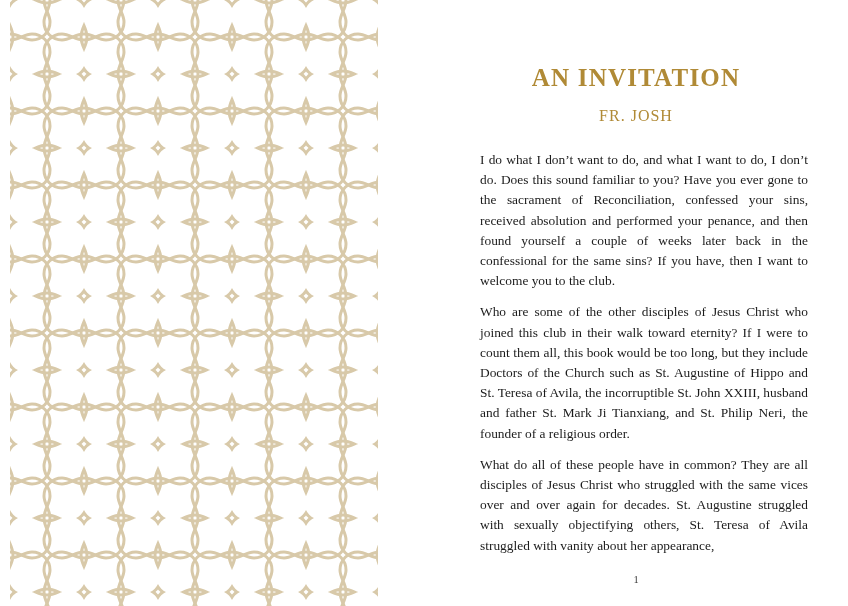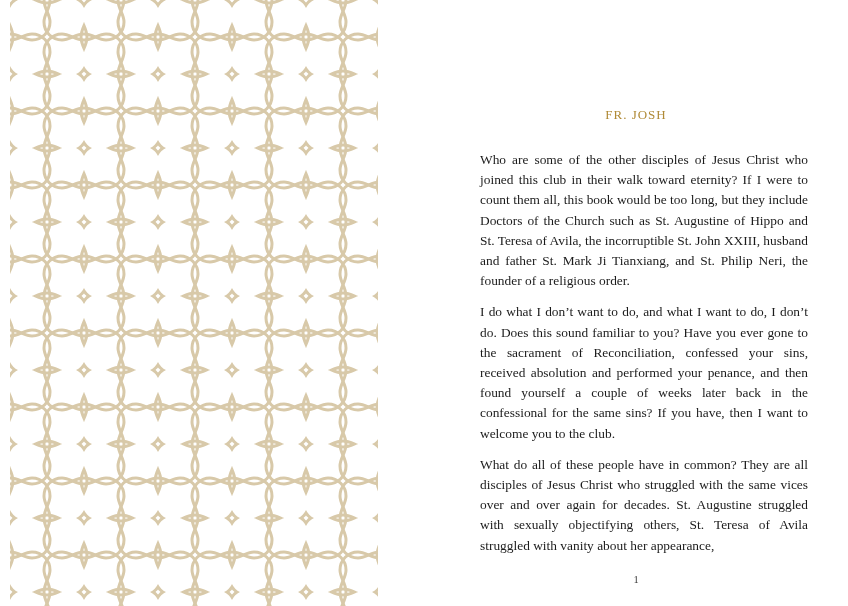--- a/index.html
+++ b/index.html
@@ -57,21 +57,21 @@
     font-weight: bold;
     color: #b08a36;
   }
   .chapter-author {
     position: absolute;
     left: 0;
     right: 0;
     top: 107px;
     text-align: center;
     font-family: "Liberation Serif", serif;
-    font-size: 13px;
+    font-size: 16px;
     letter-spacing: 1px;
     color: #b08a36;
   }
   .body-col {
     position: absolute;
     left: 56px;
     top: 150px;
     width: 328px;
   }
   .body-col p {
@@ -130,22 +130,23 @@
             <use href="#quat" x="74" y="74"></use>
             <use href="#quat" x="37" y="37"></use>
           </pattern>
         </defs>
         <rect x="-40" y="-40" width="460" height="700" fill="url(#quatpat)"></rect>
       </svg>
     </div>
   </div>
 
   <div class="right-page">
+    <div class="chapter-title">AN INVITATION</div>
     <div class="chapter-author">FR. JOSH</div>
     <div class="body-col">
+      <p>I do what I don’t want to do, and what I want to do, I don’t do. Does this sound familiar to you? Have you ever gone to the sacrament of Reconciliation, confessed your sins, received absolution and performed your penance, and then found yourself a couple of weeks later back in the confessional for the same sins? If you have, then I want to welcome you to the club.</p>
       <p>Who are some of the other disciples of Jesus Christ who joined this club in their walk toward eternity? If I were to count them all, this book would be too long, but they include Doctors of the Church such as St. Augustine of Hippo and St. Teresa of Avila, the incorruptible St. John XXIII, husband and father St. Mark Ji Tianxiang, and St. Philip Neri, the founder of a religious order.</p>
-      <p>I do what I don’t want to do, and what I want to do, I don’t do. Does this sound familiar to you? Have you ever gone to the sacrament of Reconciliation, confessed your sins, received absolution and performed your penance, and then found yourself a couple of weeks later back in the confessional for the same sins? If you have, then I want to welcome you to the club.</p>
       <p>What do all of these people have in common? They are all disciples of Jesus Christ who struggled with the same vices over and over again for decades. St. Augustine struggled with sexually objectifying others, St. Teresa of Avila struggled with vanity about her appearance,</p>
     </div>
     <div class="page-number">1</div>
   </div>
 
 </div>
 
 </body></html>

